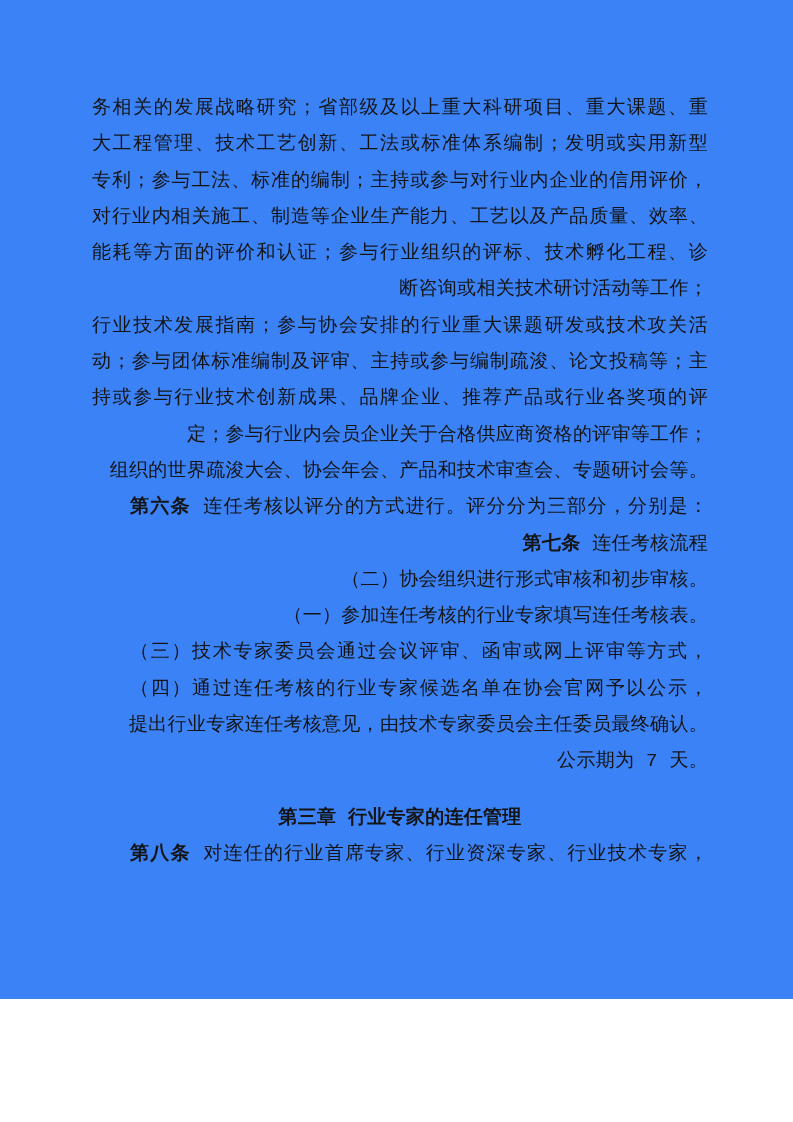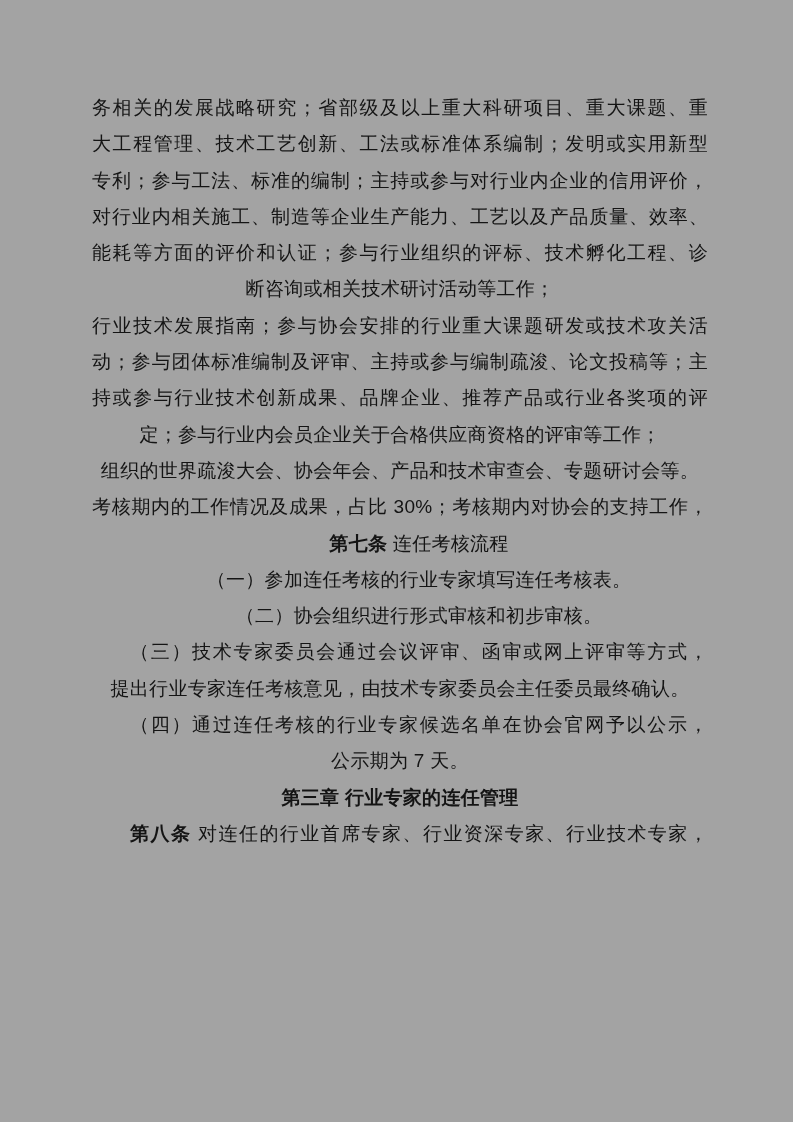--- a/index.html
+++ b/index.html
@@ -3,58 +3,59 @@
 <meta charset="utf-8">
 <style>
   html, body {
     margin: 0;
     padding: 0;
     background: #ffffff;
   }
   .page {
     position: relative;
     width: 793px;
-    height: 1122px;
-    background: #a3a3a3;
+    height: 999px;
+    background: #3b82f6;
     overflow: hidden;
-    font-family: Liberation Sans, sans-serif;
+    font-family: Liberation Mono, monospace;
     color: #141414;
   }
   .content {
     position: absolute;
     left: 92px;
     top: 90px;
     width: 616px;
   }
   .ln {
     font-size: 19px;
     line-height: 36.3px;
     height: 36.3px;
     letter-spacing: 0.3px;
-    text-align: center;
+    text-align: right;
     white-space: pre-wrap;
   }
   
   .jst {
     text-align: justify;
     text-align-last: justify;
   }
   
   .ind {
     text-indent: 2em;
   }
   
   .lead {
     font-weight: 700;
   }
   
   .heading {
     text-align: left;
     text-align-last: center;
     font-weight: 700;
+    margin-top: 20px;
   }
 </style>
 </head>
 <body>
 
 <div class="page">
   <div class="content">
 
     <div class="ln jst">务相关的发展战略研究；省部级及以上重大科研项目、重大课题、重</div>
     <div class="ln jst">大工程管理、技术工艺创新、工法或标准体系编制；发明或实用新型</div>
@@ -63,28 +64,28 @@
     <div class="ln jst">能耗等方面的评价和认证；参与行业组织的评标、技术孵化工程、诊</div>
     <div class="ln">断咨询或相关技术研讨活动等工作；</div>
 
     <div class="ln jst">行业技术发展指南；参与协会安排的行业重大课题研发或技术攻关活</div>
     <div class="ln jst">动；参与团体标准编制及评审、主持或参与编制疏浚、论文投稿等；主</div>
     <div class="ln jst">持或参与行业技术创新成果、品牌企业、推荐产品或行业各奖项的评</div>
     <div class="ln">定；参与行业内会员企业关于合格供应商资格的评审等工作；</div>
 
     <div class="ln">组织的世界疏浚大会、协会年会、产品和技术审查会、专题研讨会等。</div>
 
-    <div class="ln jst">考核期内的工作情况及成果，占比 30%；考核期内对协会的支持工作，</div>
+    <div class="ln jst ind"><span class="lead">第六条</span><span> 连任考核以评分的方式进行。评分分为三部分，分别是：</span></div>
 
     <div class="ln ind"><span class="lead">第七条</span><span> 连任考核流程</span></div>
+    <div class="ln ind">（二）协会组织进行形式审核和初步审核。</div>
     <div class="ln ind">（一）参加连任考核的行业专家填写连任考核表。</div>
-    <div class="ln ind">（二）协会组织进行形式审核和初步审核。</div>
     <div class="ln jst ind">（三）技术专家委员会通过会议评审、函审或网上评审等方式，</div>
+    <div class="ln jst ind">（四）通过连任考核的行业专家候选名单在协会官网予以公示，</div>
     <div class="ln">提出行业专家连任考核意见，由技术专家委员会主任委员最终确认。</div>
-    <div class="ln jst ind">（四）通过连任考核的行业专家候选名单在协会官网予以公示，</div>
     <div class="ln">公示期为 7 天。</div>
 
     <div class="ln heading">第三章 行业专家的连任管理</div>
 
     <div class="ln jst ind"><span class="lead">第八条</span><span> 对连任的行业首席专家、行业资深专家、行业技术专家，</span></div>
 
   </div>
 </div>
 
 </body></html>

